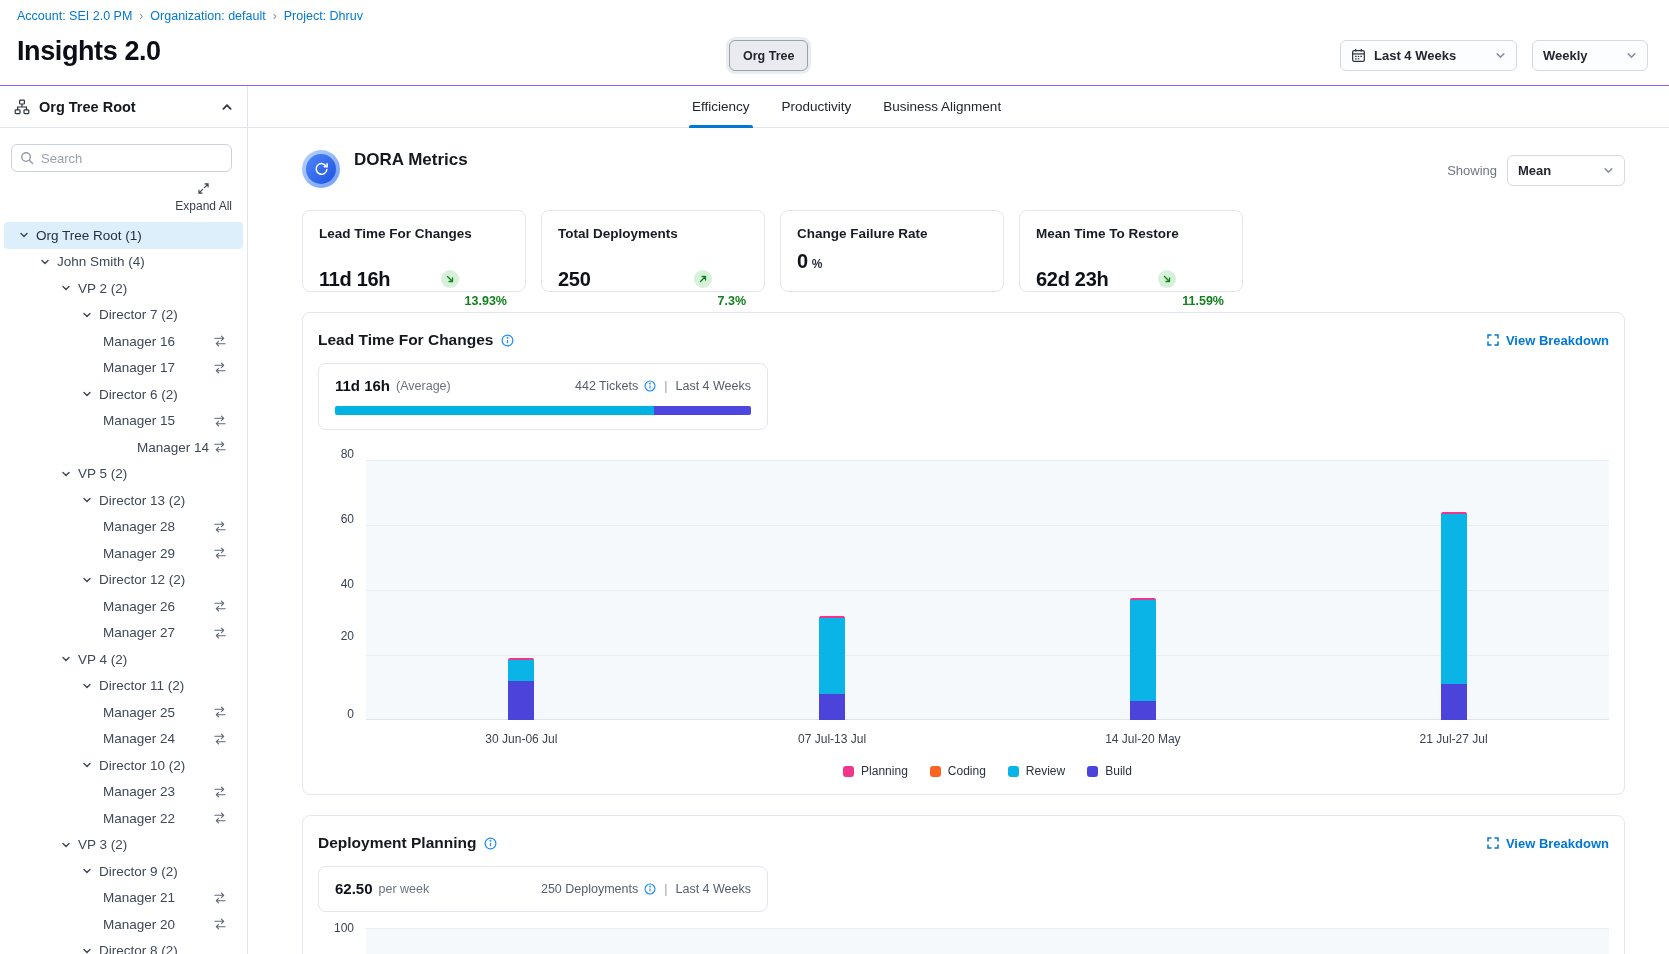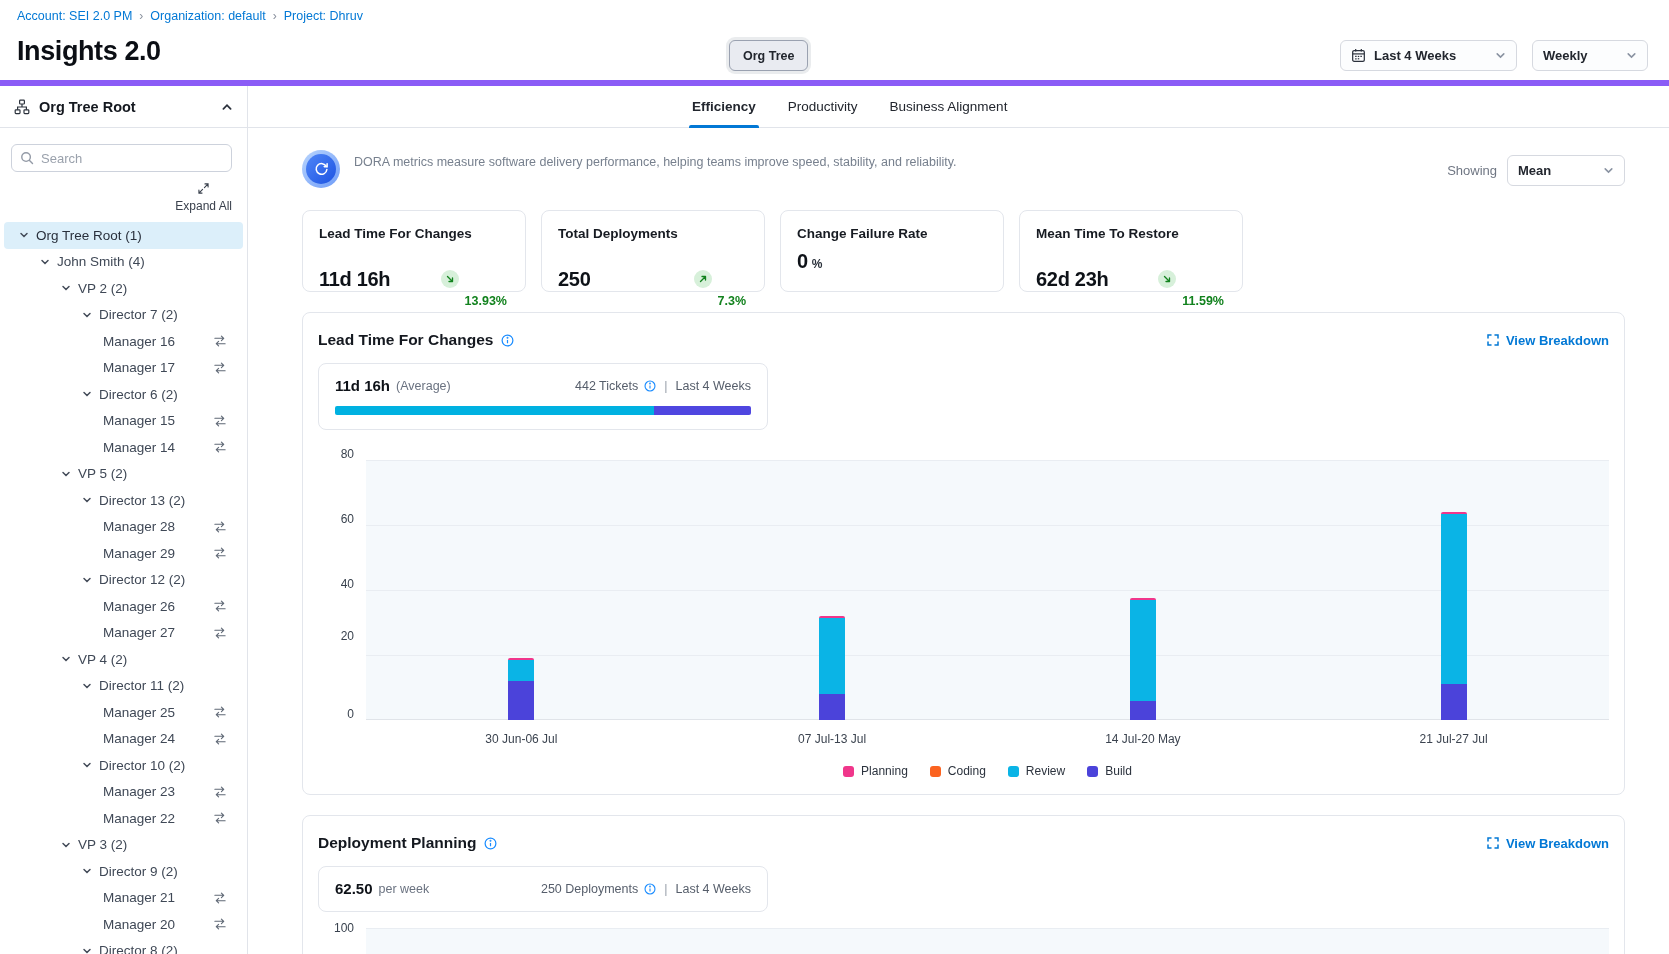--- a/index.html
+++ b/index.html
@@ -1,42 +1,42 @@
 <!DOCTYPE html>
 <html><head>
 <meta charset="utf-8">
 <style>
   * { margin:0; padding:0; box-sizing:border-box; }
   html,body { background:#fff; }
   body { font-family:"Liberation Sans","DejaVu Sans",sans-serif; color:#1c212b; }
   .app { position:relative; width:1669px; height:954px; background:#fff; overflow:hidden; }
 
   
-  .top-header { position:relative; height:86px; background:#fff; border-bottom:6px solid #8b5cf6; }
+  .top-header { position:relative; height:86px; background:#fff; border-bottom:1px solid #8b5cf6; }
   .breadcrumb { position:absolute; left:17px; top:9px; font-size:12.5px; display:flex; align-items:center; gap:7px; }
   .breadcrumb a { color:#0278d5; text-decoration:none; cursor:pointer; }
   .crumb-sep { color:#8a919e; font-size:12px; }
   .page-title { position:absolute; left:17px; top:36px; font-size:27px; font-weight:800; letter-spacing:-0.4px; color:#0b0e14; }
   .org-tree-btn { position:absolute; left:729px; top:40px; height:31px; padding:0 13px; font-size:12.5px; font-weight:600;
     color:#22262e; background:#e9ebf1; border:1px solid #9aa1b0; border-radius:6px; cursor:pointer;
     box-shadow:0 0 0 3px rgba(140,148,163,0.18); display:flex; align-items:center; }
   .header-controls { position:absolute; right:21px; top:40px; display:flex; gap:15px; }
   .select-box { height:31px; background:#fcfdfe; border:1px solid #d6d9e0; border-radius:6px; display:flex; align-items:center;
     padding:0 10px; font-size:13px; font-weight:600; color:#22262e; cursor:pointer; gap:8px; }
   .select-box .chev { margin-left:auto; }
   .w-range { width:177px; } .w-gran { width:116px; }
 
   
   .band { display:flex; height:42px; border-bottom:1px solid #e1e4ea; }
   .side-head { width:248px; border-right:1px solid #e1e4ea; display:flex; align-items:center; padding:0 14px; gap:9px; }
   .side-head-label { font-size:14.5px; font-weight:700; color:#14181f; }
   .side-head .chev-up { margin-left:auto; cursor:pointer; }
   .tabs { flex:1; display:flex; align-items:stretch; padding-left:441px; gap:26px; }
   .tab { display:flex; align-items:center; font-size:13.5px; color:#22262e; position:relative; padding:0 3px; cursor:pointer; }
-  .tab.active { font-weight:700; }
+  .tab.active { font-weight:400; }
   .tab.active::after { content:""; position:absolute; left:0; right:0; bottom:-1px; height:3px; background:#0278d5; border-radius:2px 2px 0 0; }
 
   
   .layout { display:flex; height:826px; }
   .sidebar { width:248px; border-right:1px solid #e1e4ea; padding-top:16px; overflow:hidden; }
   .search-wrap { margin:0 15px 0 11px; height:28px; border:1px solid #cdd2dc; border-radius:6px; display:flex; align-items:center; padding:0 8px; gap:7px; background:#fff; }
   .search-wrap input { border:none; outline:none; font-size:13px; color:#2a303a; width:100%; font-family:inherit; background:transparent; }
   .search-wrap input::placeholder { color:#9aa1ac; }
   .expand-row { margin:11px 15px 0 0; display:flex; justify-content:flex-end; }
   .expand-link { display:flex; align-items:center; gap:5px; font-size:12px; color:#3a414d; cursor:pointer;flex-direction:column; }
@@ -257,21 +257,21 @@
             <span>Director 6 (2)</span>
           </div>
           <div class="tree-row" style="padding-left: 99px;">
             <span>Manager 15</span>
             <span class="tree-filter icon">
               <svg width="14" height="14" viewBox="0 0 15 15" fill="none" stroke="#5f6875" stroke-width="1.2" stroke-linecap="round" stroke-linejoin="round">
                 <path d="M2 4.6h9.4M9 2.2l2.5 2.4L9 7M13 10.4H3.6M6 8l-2.5 2.4L6 12.8"></path>
               </svg>
             </span>
           </div>
-          <div class="tree-row" style="padding-left: 99px;">
+          <div class="tree-row" style="padding-left: 99px; justify-content: center;">
             <span>Manager 14</span>
             <span class="tree-filter icon">
               <svg width="14" height="14" viewBox="0 0 15 15" fill="none" stroke="#5f6875" stroke-width="1.2" stroke-linecap="round" stroke-linejoin="round">
                 <path d="M2 4.6h9.4M9 2.2l2.5 2.4L9 7M13 10.4H3.6M6 8l-2.5 2.4L6 12.8"></path>
               </svg>
             </span>
           </div>
           <div class="tree-row" style="padding-left: 57px;">
             <span class="tree-chev icon">
               <svg width="10" height="10" viewBox="0 0 10 10" fill="none" stroke="#434b59" stroke-width="1.5" stroke-linecap="round">
@@ -432,21 +432,21 @@
       <div class="dora-head">
         <div class="dora-icon">
           <div class="dora-icon-inner">
             <svg width="17" height="17" viewBox="0 0 20 20" fill="none" stroke="#ffffff" stroke-width="1.8" stroke-linecap="round">
               <path d="M15.6 6.4A6.3 6.3 0 1 0 16.3 10"></path>
               <path d="M16.6 3.2v3.4h-3.4"></path>
             </svg>
           </div>
         </div>
         <div class="dora-text">
-          <div class="dora-desc">DORA metrics measure software delivery performance, helping teams improve speed, stability, and reliability.</div>
+          <div class="dora-title">DORA Metrics</div>
         </div>
         <div class="showing-group">
           <span class="showing-label">Showing</span>
           <div class="select-box w-mean">
             <span>Mean</span>
             <span class="chev icon">
               <svg width="11" height="11" viewBox="0 0 10 10" fill="none" stroke="#8a93a2" stroke-width="1.4" stroke-linecap="round">
                   <path d="M2 3.5L5 6.5L8 3.5"></path>
                 </svg>
             </span>

